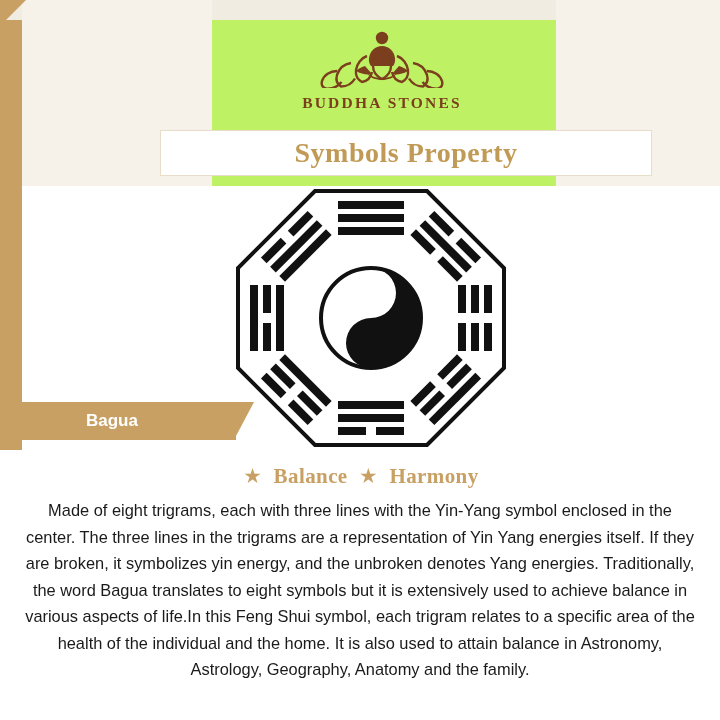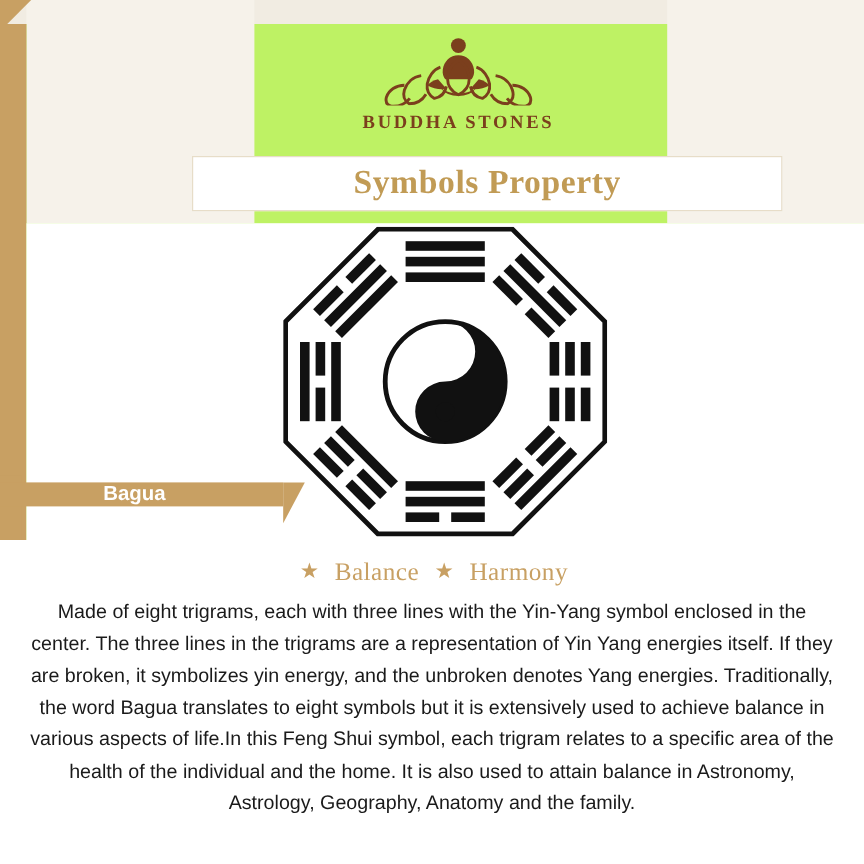--- a/index.html
+++ b/index.html
@@ -130,21 +130,21 @@
   }
   .bagua-svg {
     display: block;
   }
 
   
   .ribbon {
     position: absolute;
     left: 0;
     top: 402px;
-    height: 20px;
+    height: 38px;
     width: 236px;
     background: #c8a063;
     z-index: 7;
     display: flex;
     align-items: center;
   }
   .ribbon-tail {
     position: absolute;
     left: 236px;
     top: 402px;
@@ -169,21 +169,21 @@
     width: 720px;
     height: 270px;
     background: #ffffff;
     box-sizing: border-box;
     padding: 14px 22px 0 22px;
   }
   .keywords {
     text-align: center;
     color: #c8a063;
     font-family: "Liberation Serif", serif;
-    font-weight: normal;
+    font-weight: bold;
     font-size: 21px;
     letter-spacing: 0.4px;
     margin-bottom: 8px;
   }
   .keywords .star {
     font-size: 18px;
     vertical-align: 1px;
     padding: 0 5px;
   }
   .keywords .kw {

